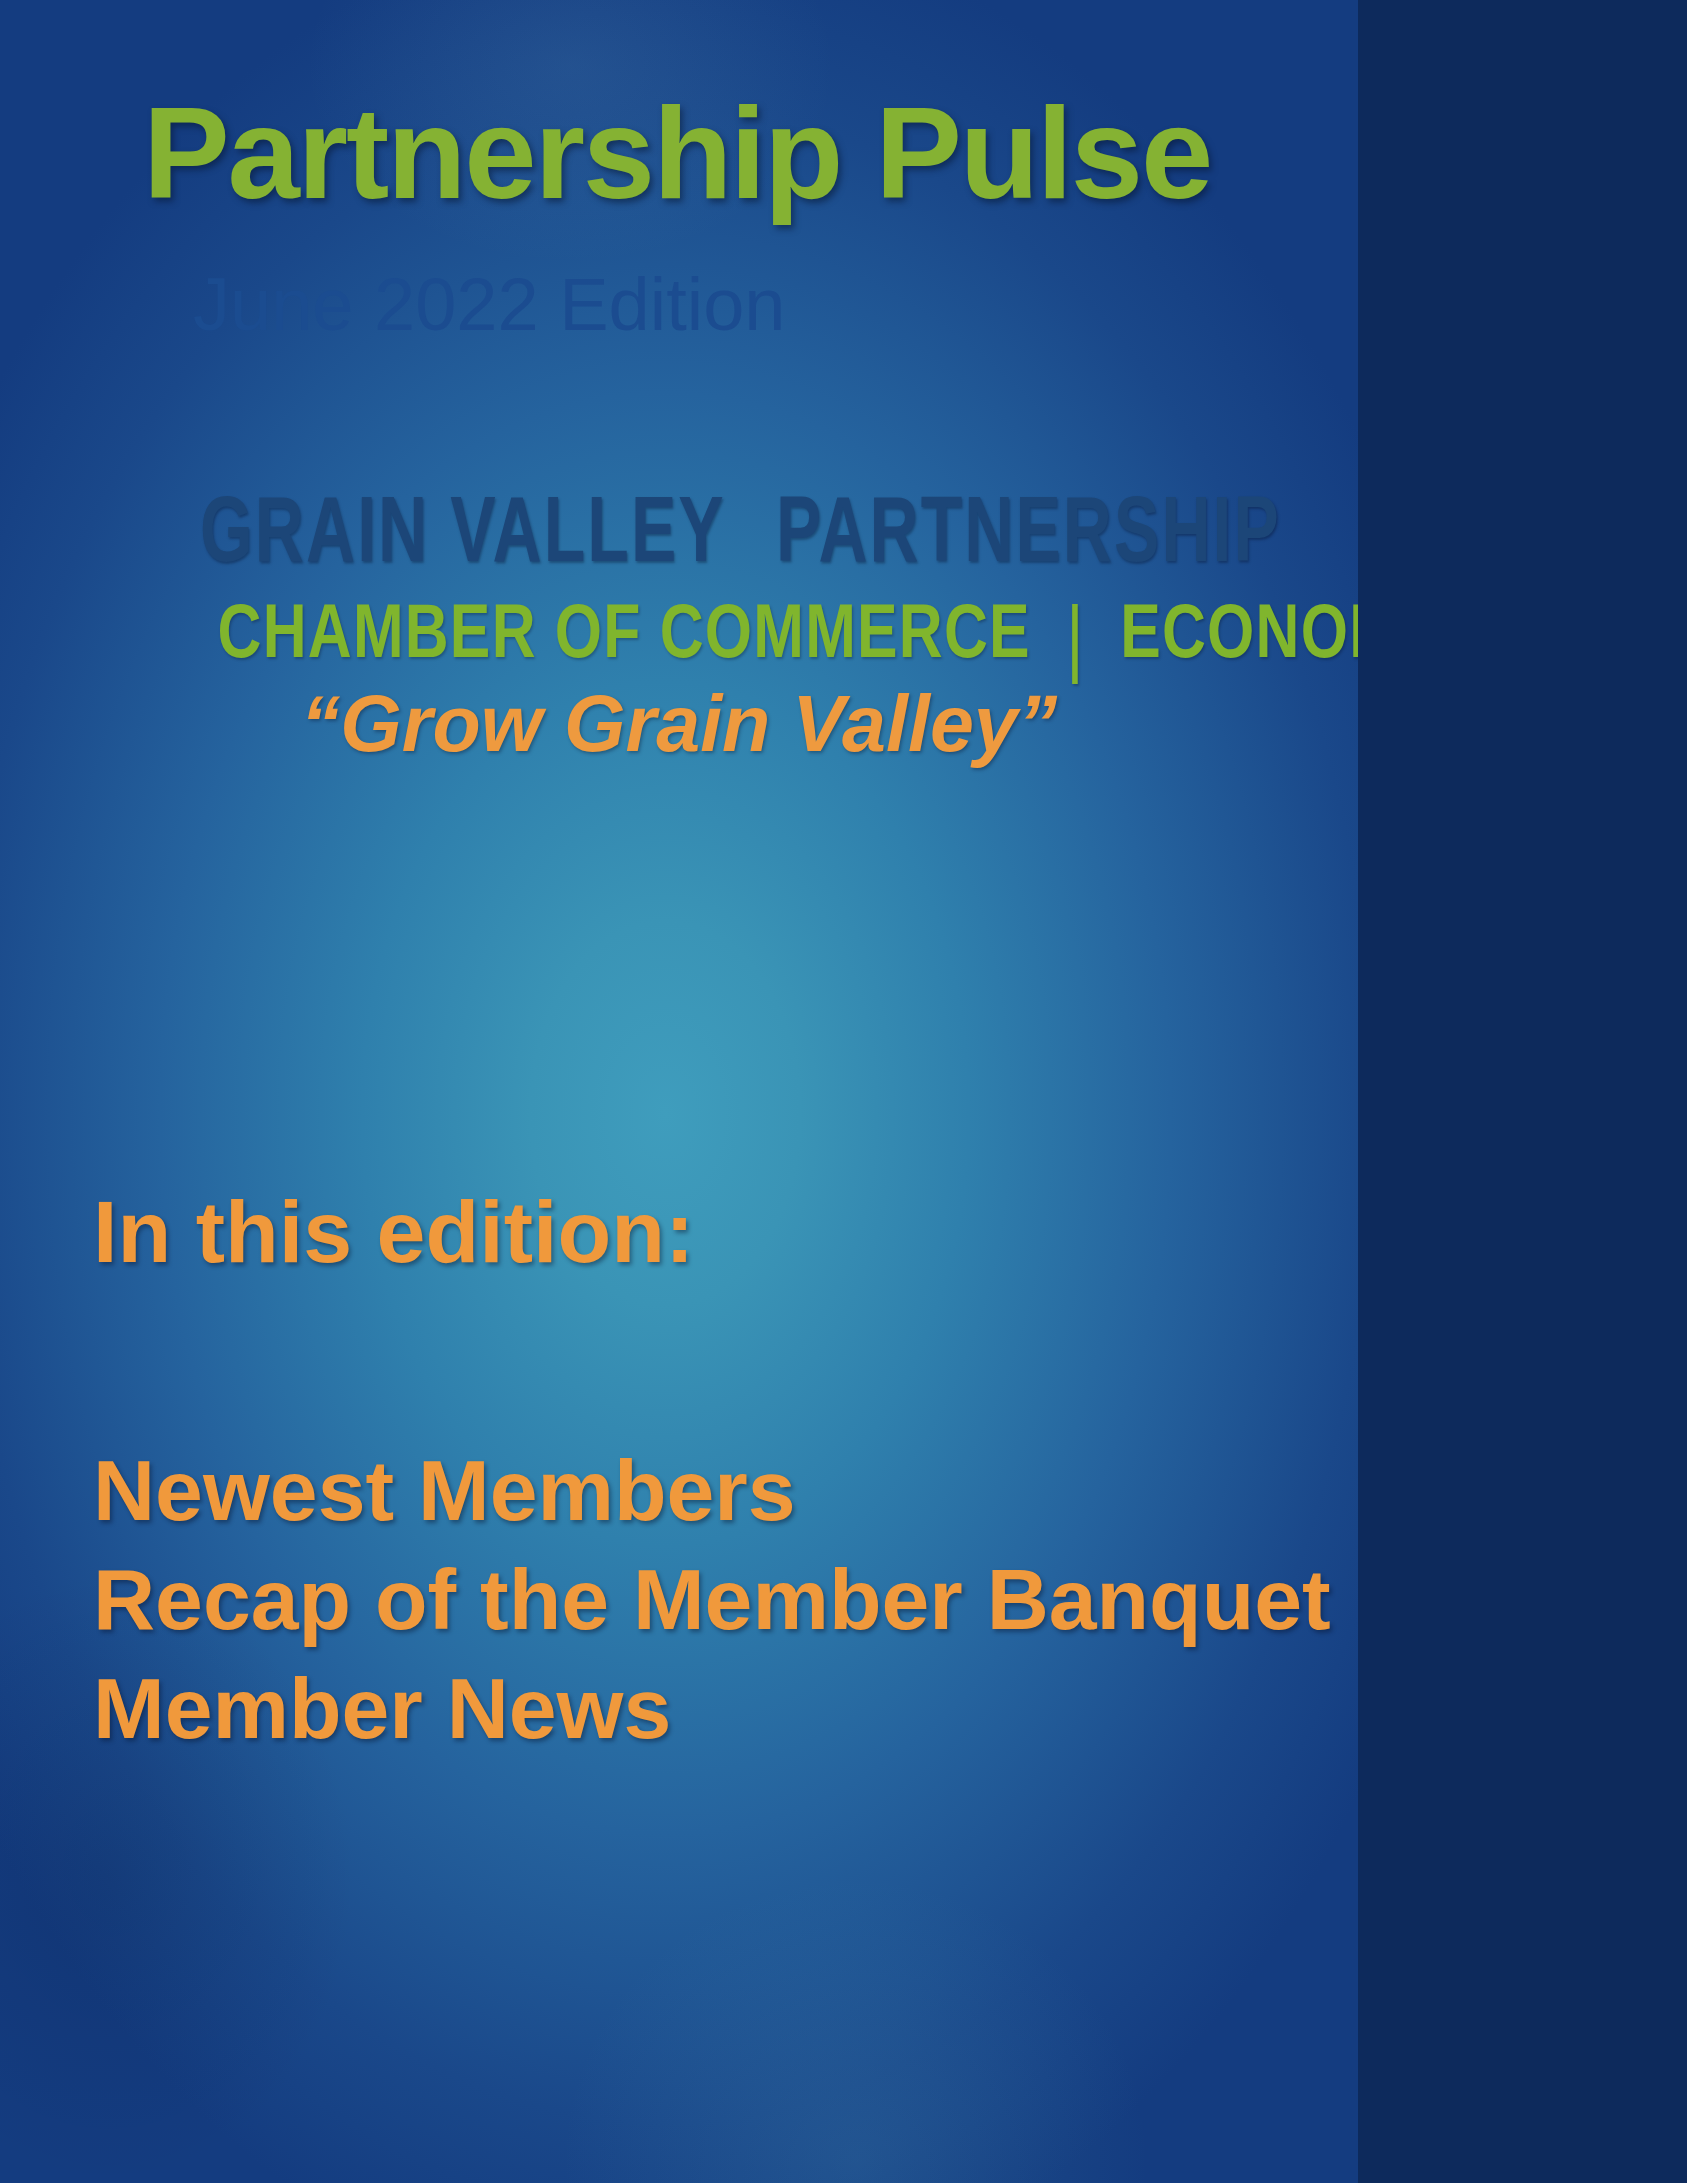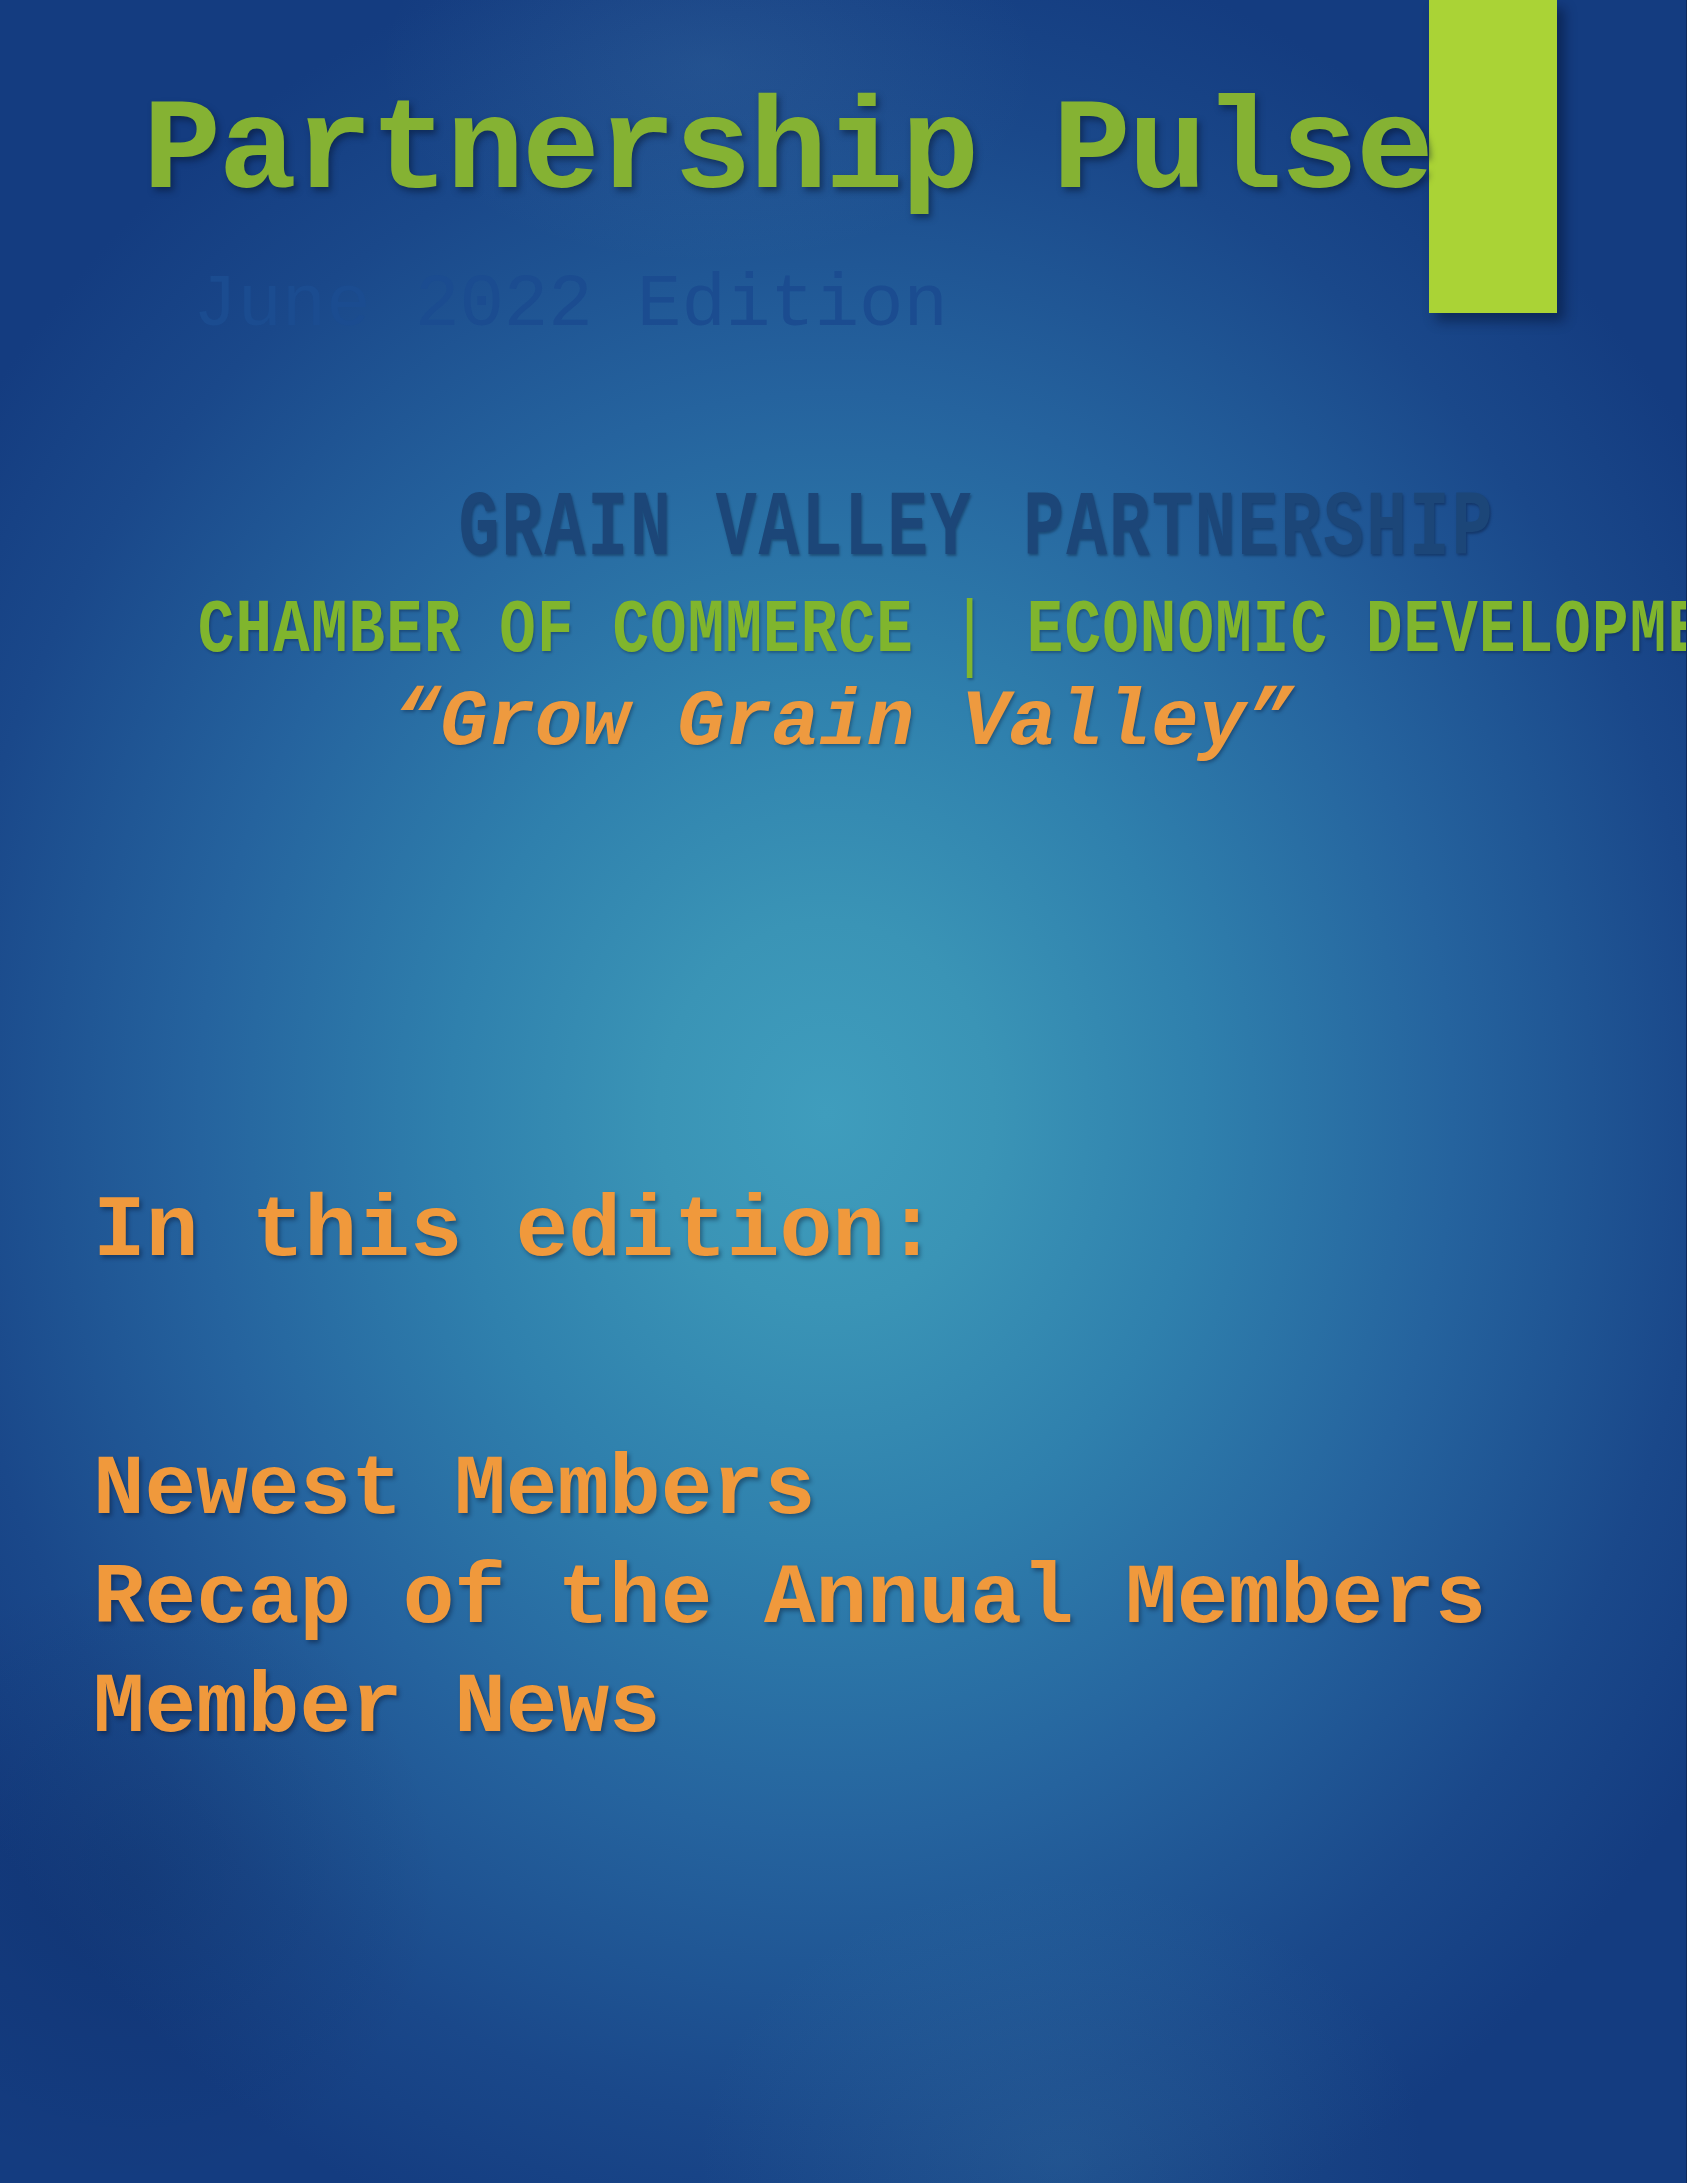--- a/index.html
+++ b/index.html
@@ -2,24 +2,24 @@
 <html style="font-size:11.7px"><head>
 <meta charset="utf-8">
 <style>
   html, body {
     margin: 0;
     padding: 0;
     background: #0d2a5c;
   }
   .page {
     position: relative;
-    width: 1686px;
+    width: 1358px;
     height: 2183px;
     overflow: hidden;
-    font-family: Liberation Mono, monospace;
+    font-family: Liberation Sans, sans-serif;
     
     background:
       radial-gradient(ellipse 28% 13% at 42% 3%, rgba(130,190,215,0.10), rgba(130,190,215,0) 70%),
       radial-gradient(ellipse 30% 18% at 63% 99%, rgba(80,160,190,0.18), rgba(80,160,190,0) 72%),
       radial-gradient(ellipse 26% 20% at 8% 86%, rgba(0,15,50,0.14), rgba(0,15,50,0) 70%),
       radial-gradient(ellipse 62% 55% at 49% 51%,
         #3f9dbd 0%, #3a94b6 16%, #2f80ad 36%, #25639e 60%, #1a488a 84%, #143c80 100%);
   }
 
   
@@ -172,18 +172,18 @@
       </span>
     </div>
 
     <div class="logo-tagline">“Grow Grain Valley”</div>
   </div>
 
   <div class="contents-heading">In this edition:</div>
 
   <div class="contents-list">
     <span class="item">Newest Members</span>
-    <span class="item">Recap of the Annual Members</span>
+    <span class="item">Recap of the Member Banquet</span>
     <span class="item">Member News</span>
   </div>
 
 </div>
 
 
 </body></html>

